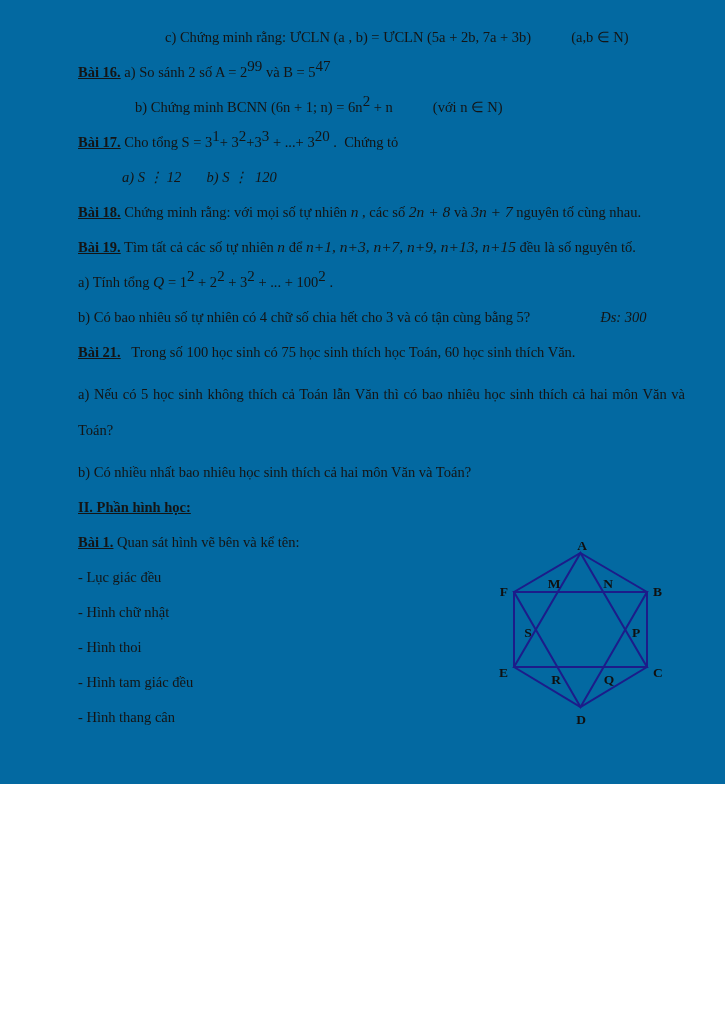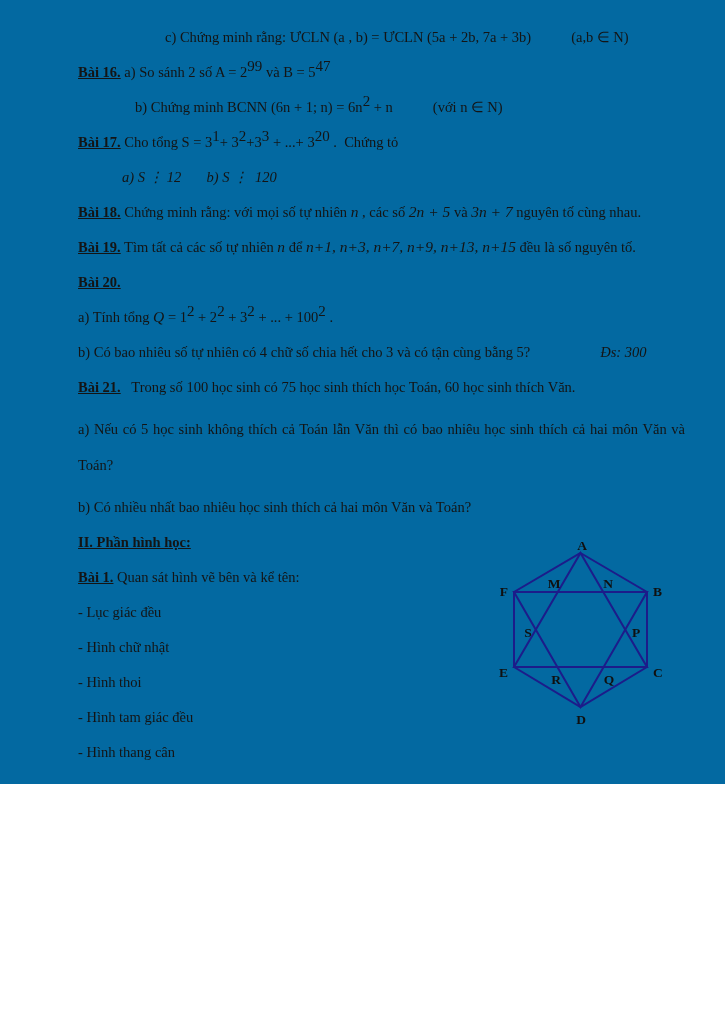--- a/index.html
+++ b/index.html
@@ -45,25 +45,24 @@
   <p class="para ind87"><span>c) Chứng minh rằng: ƯCLN (a , b) = ƯCLN (5a + 2b, 7a + 3b)</span><span class="ml40">(a,b ∈ N)</span></p>
 
   <p class="para"><span class="b">Bài 16.</span><span> a) So sánh 2 số A = 2</span><sup>99</sup><span> và B = 5</span><sup>47</sup></p>
 
   <p class="para ind57"><span>b) Chứng minh BCNN (6n + 1; n) = 6n</span><sup>2</sup><span> + n</span><span class="ml40">(với n ∈ N)</span></p>
 
   <p class="para"><span class="b">Bài 17.</span><span> Cho tổng S = 3</span><sup>1</sup><span>+ 3</span><sup>2</sup><span>+3</span><sup>3</sup><span> + ...+ 3</span><sup>20</sup><span> .  Chứng tỏ</span></p>
 
   <p class="para ind44"><span>a) S ⋮ 12       b) S ⋮  120</span></p>
 
-  <p class="para"><span class="b">Bài 18.</span><span> Chứng minh rằng: với mọi số tự nhiên </span><span class="math">n</span><span> , các số </span><span class="math">2n + 5</span><span> và </span><span class="math">3n + 7</span><span> nguyên tố cùng nhau.</span></p>
+  <p class="para"><span class="b">Bài 18.</span><span> Chứng minh rằng: với mọi số tự nhiên </span><span class="math">n</span><span> , các số </span><span class="math">2n + 8</span><span> và </span><span class="math">3n + 7</span><span> nguyên tố cùng nhau.</span></p>
 
   <p class="para"><span class="b">Bài 19.</span><span> Tìm tất cả các số tự nhiên </span><span class="math">n</span><span> để </span><span class="math">n+1, n+3, n+7, n+9, n+13, n+15</span><span> đều là số nguyên tố.</span></p>
 
-  <p class="para"><span class="b">Bài 20.</span></p>
 
   <p class="para"><span>a) Tính tổng </span><span class="math">Q</span><span> = 1</span><sup>2</sup><span> + 2</span><sup>2</sup><span> + 3</span><sup>2</sup><span> + ... + 100</span><sup>2</sup><span> .</span></p>
 
   <p class="para"><span>b) Có bao nhiêu số tự nhiên có 4 chữ số chia hết cho 3 và có tận cùng bằng 5?</span><span class="ml70">Đs: 300</span></p>
 
   <p class="para"><span class="b">Bài 21.</span><span>   Trong số 100 học sinh có 75 học sinh thích học Toán, 60 học sinh thích Văn.</span></p>
 
   <p class="para wrap"><span>a) Nếu có 5 học sinh không thích cả Toán lẫn Văn thì có bao nhiêu học sinh thích cả hai môn Văn và Toán?</span></p>
 
   <p class="para mb6"><span>b) Có nhiều nhất bao nhiêu học sinh thích cả hai môn Văn và Toán?</span></p>

